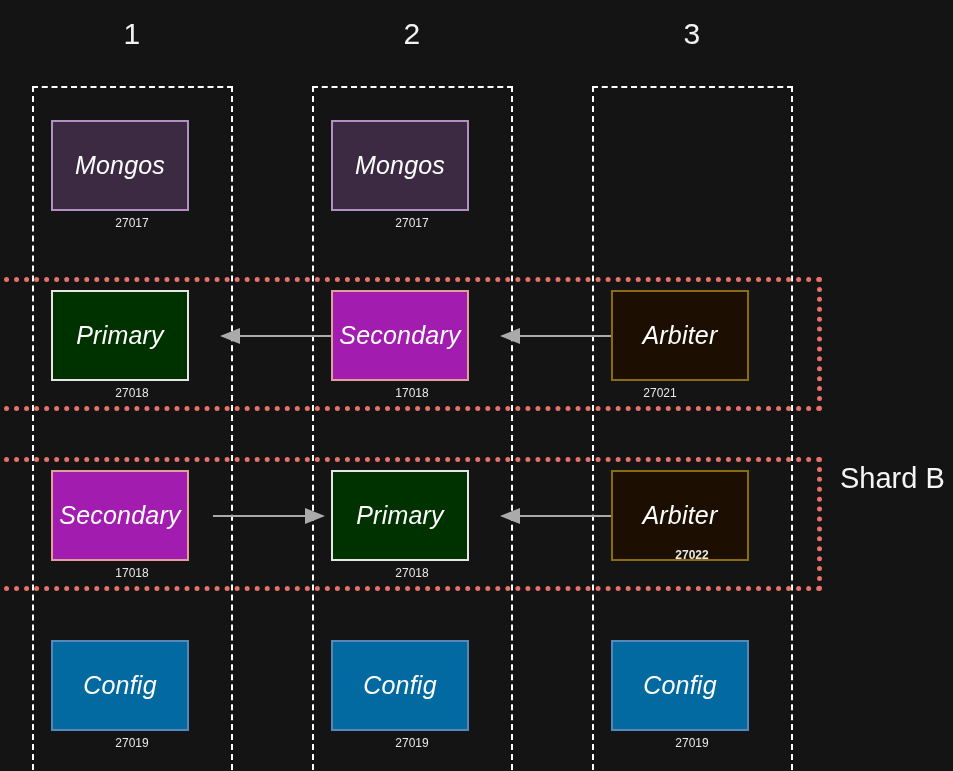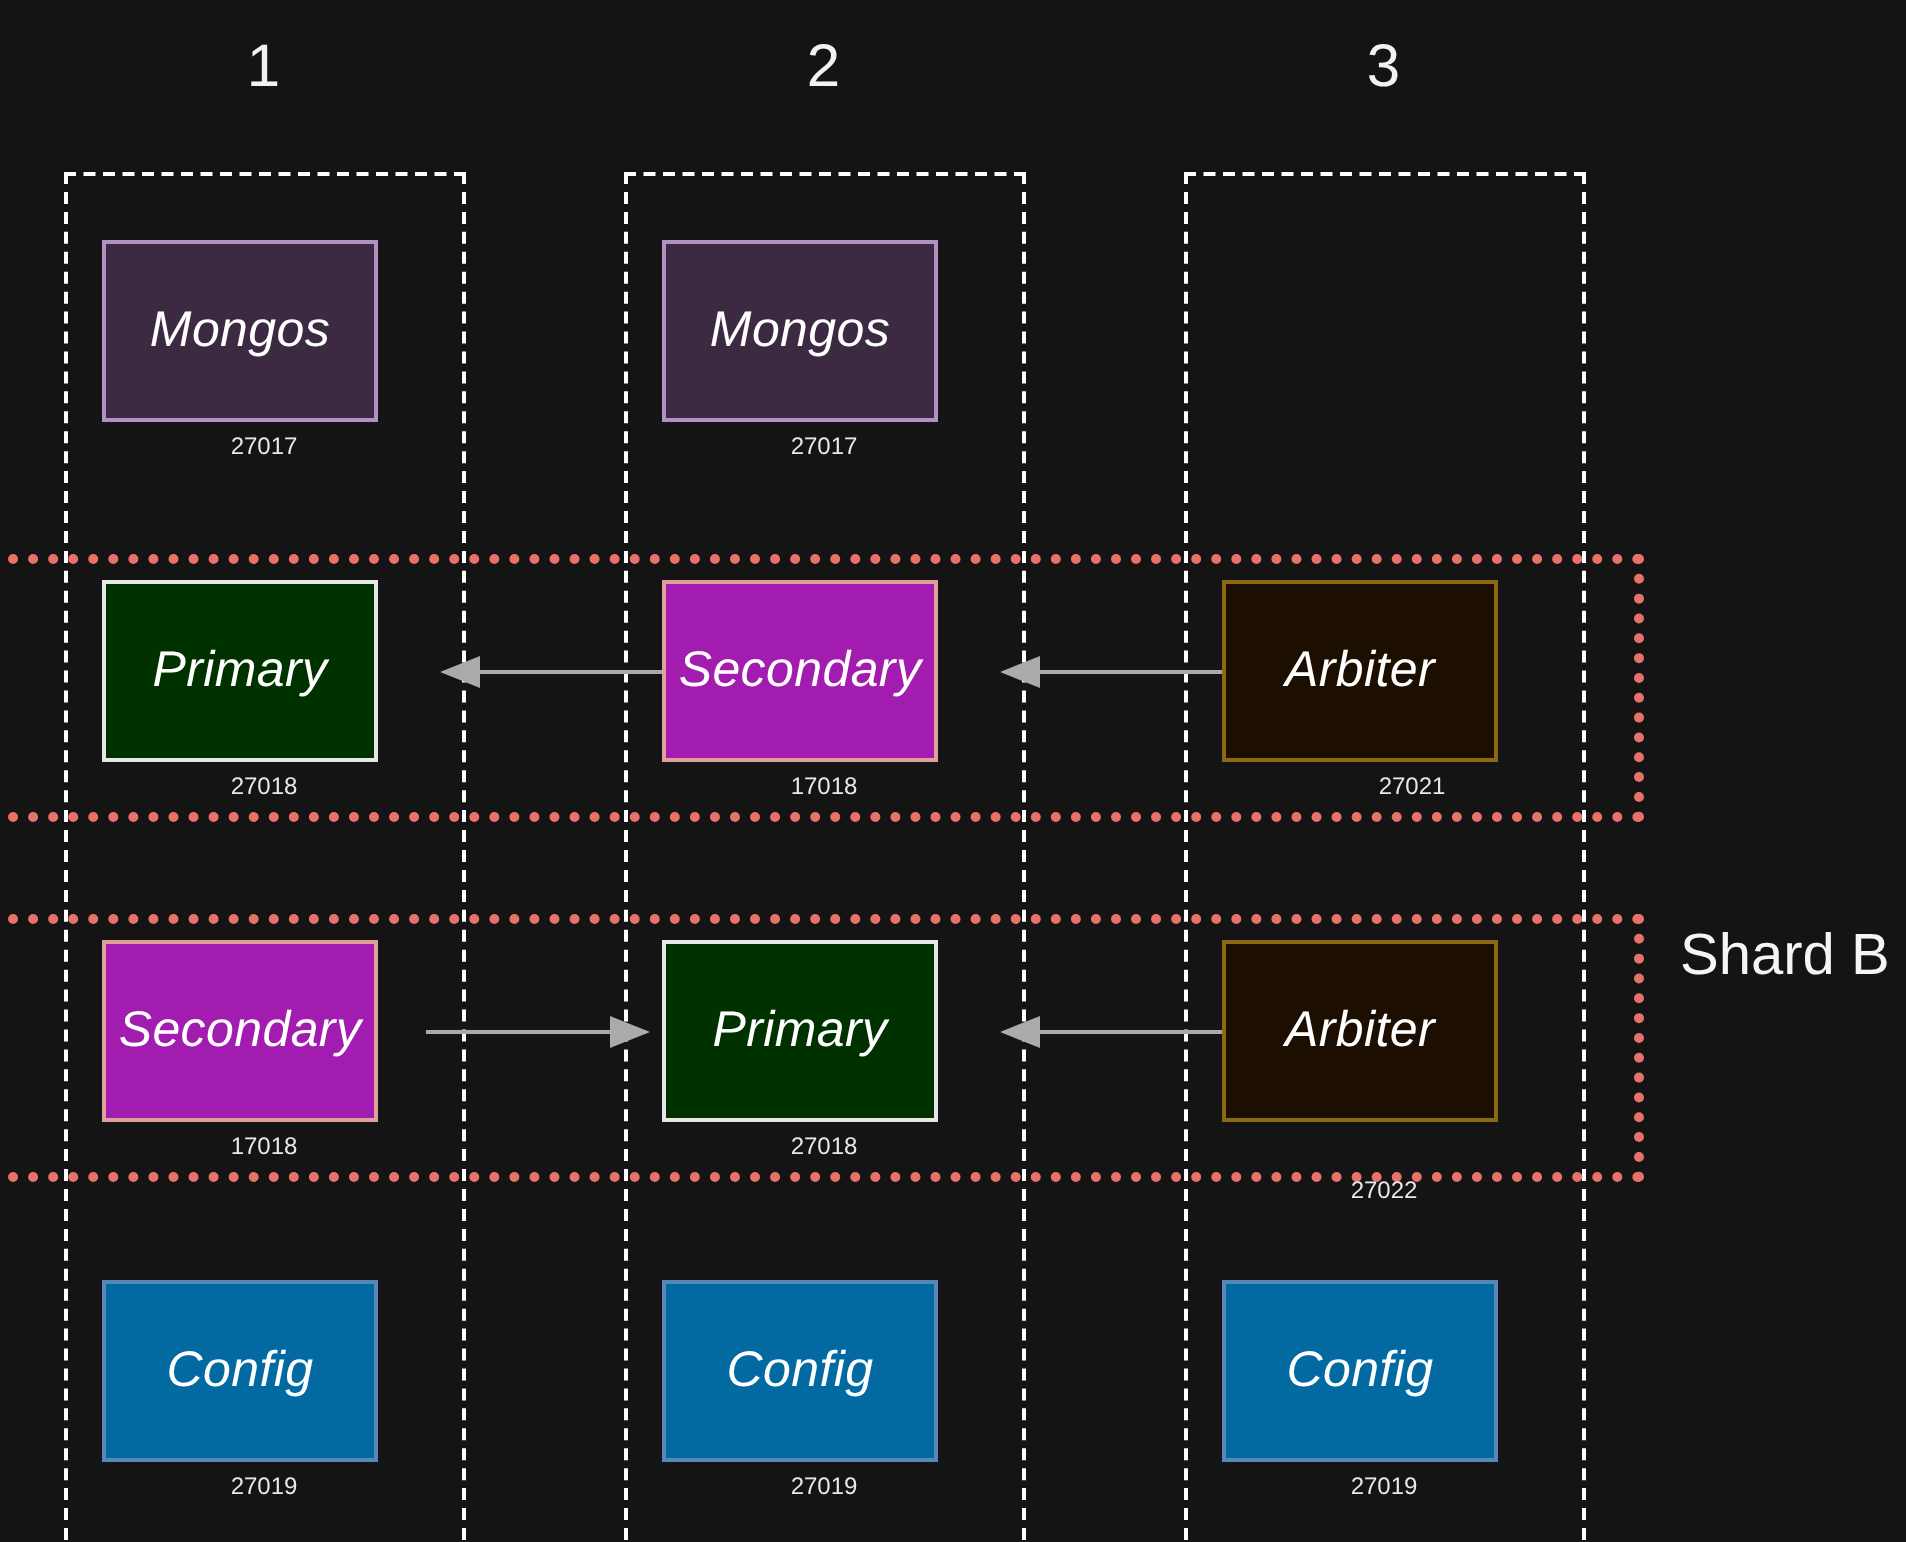--- a/index.html
+++ b/index.html
@@ -162,36 +162,36 @@
   <div class="port" style="left:51px; top:386px;">27018</div>
 
   <div class="node secondary" style="left:331px; top:290px;">
     <span class="node-label">Secondary</span>
   </div>
   <div class="port" style="left:331px; top:386px;">17018</div>
 
   <div class="node arbiter" style="left:611px; top:290px;">
     <span class="node-label">Arbiter</span>
   </div>
-  <div class="port" style="left:625px; top:386px;">27021</div>
+  <div class="port" style="left:579px; top:386px;">27021</div>
 
   <div class="node secondary" style="left:51px; top:470px;">
     <span class="node-label">Secondary</span>
   </div>
   <div class="port" style="left:51px; top:566px;">17018</div>
 
   <div class="node primary" style="left:331px; top:470px;">
     <span class="node-label">Primary</span>
   </div>
   <div class="port" style="left:331px; top:566px;">27018</div>
 
   <div class="node arbiter" style="left:611px; top:470px;">
     <span class="node-label">Arbiter</span>
   </div>
-  <div class="port" style="left:611px; top:588px;">27022</div>
+  <div class="port" style="left:611px; top:548px;font-weight:bold;">27022</div>
 
   <div class="node config" style="left:51px; top:640px;">
     <span class="node-label">Config</span>
   </div>
   <div class="port" style="left:51px; top:736px;">27019</div>
 
   <div class="node config" style="left:331px; top:640px;">
     <span class="node-label">Config</span>
   </div>
   <div class="port" style="left:331px; top:736px;">27019</div>

